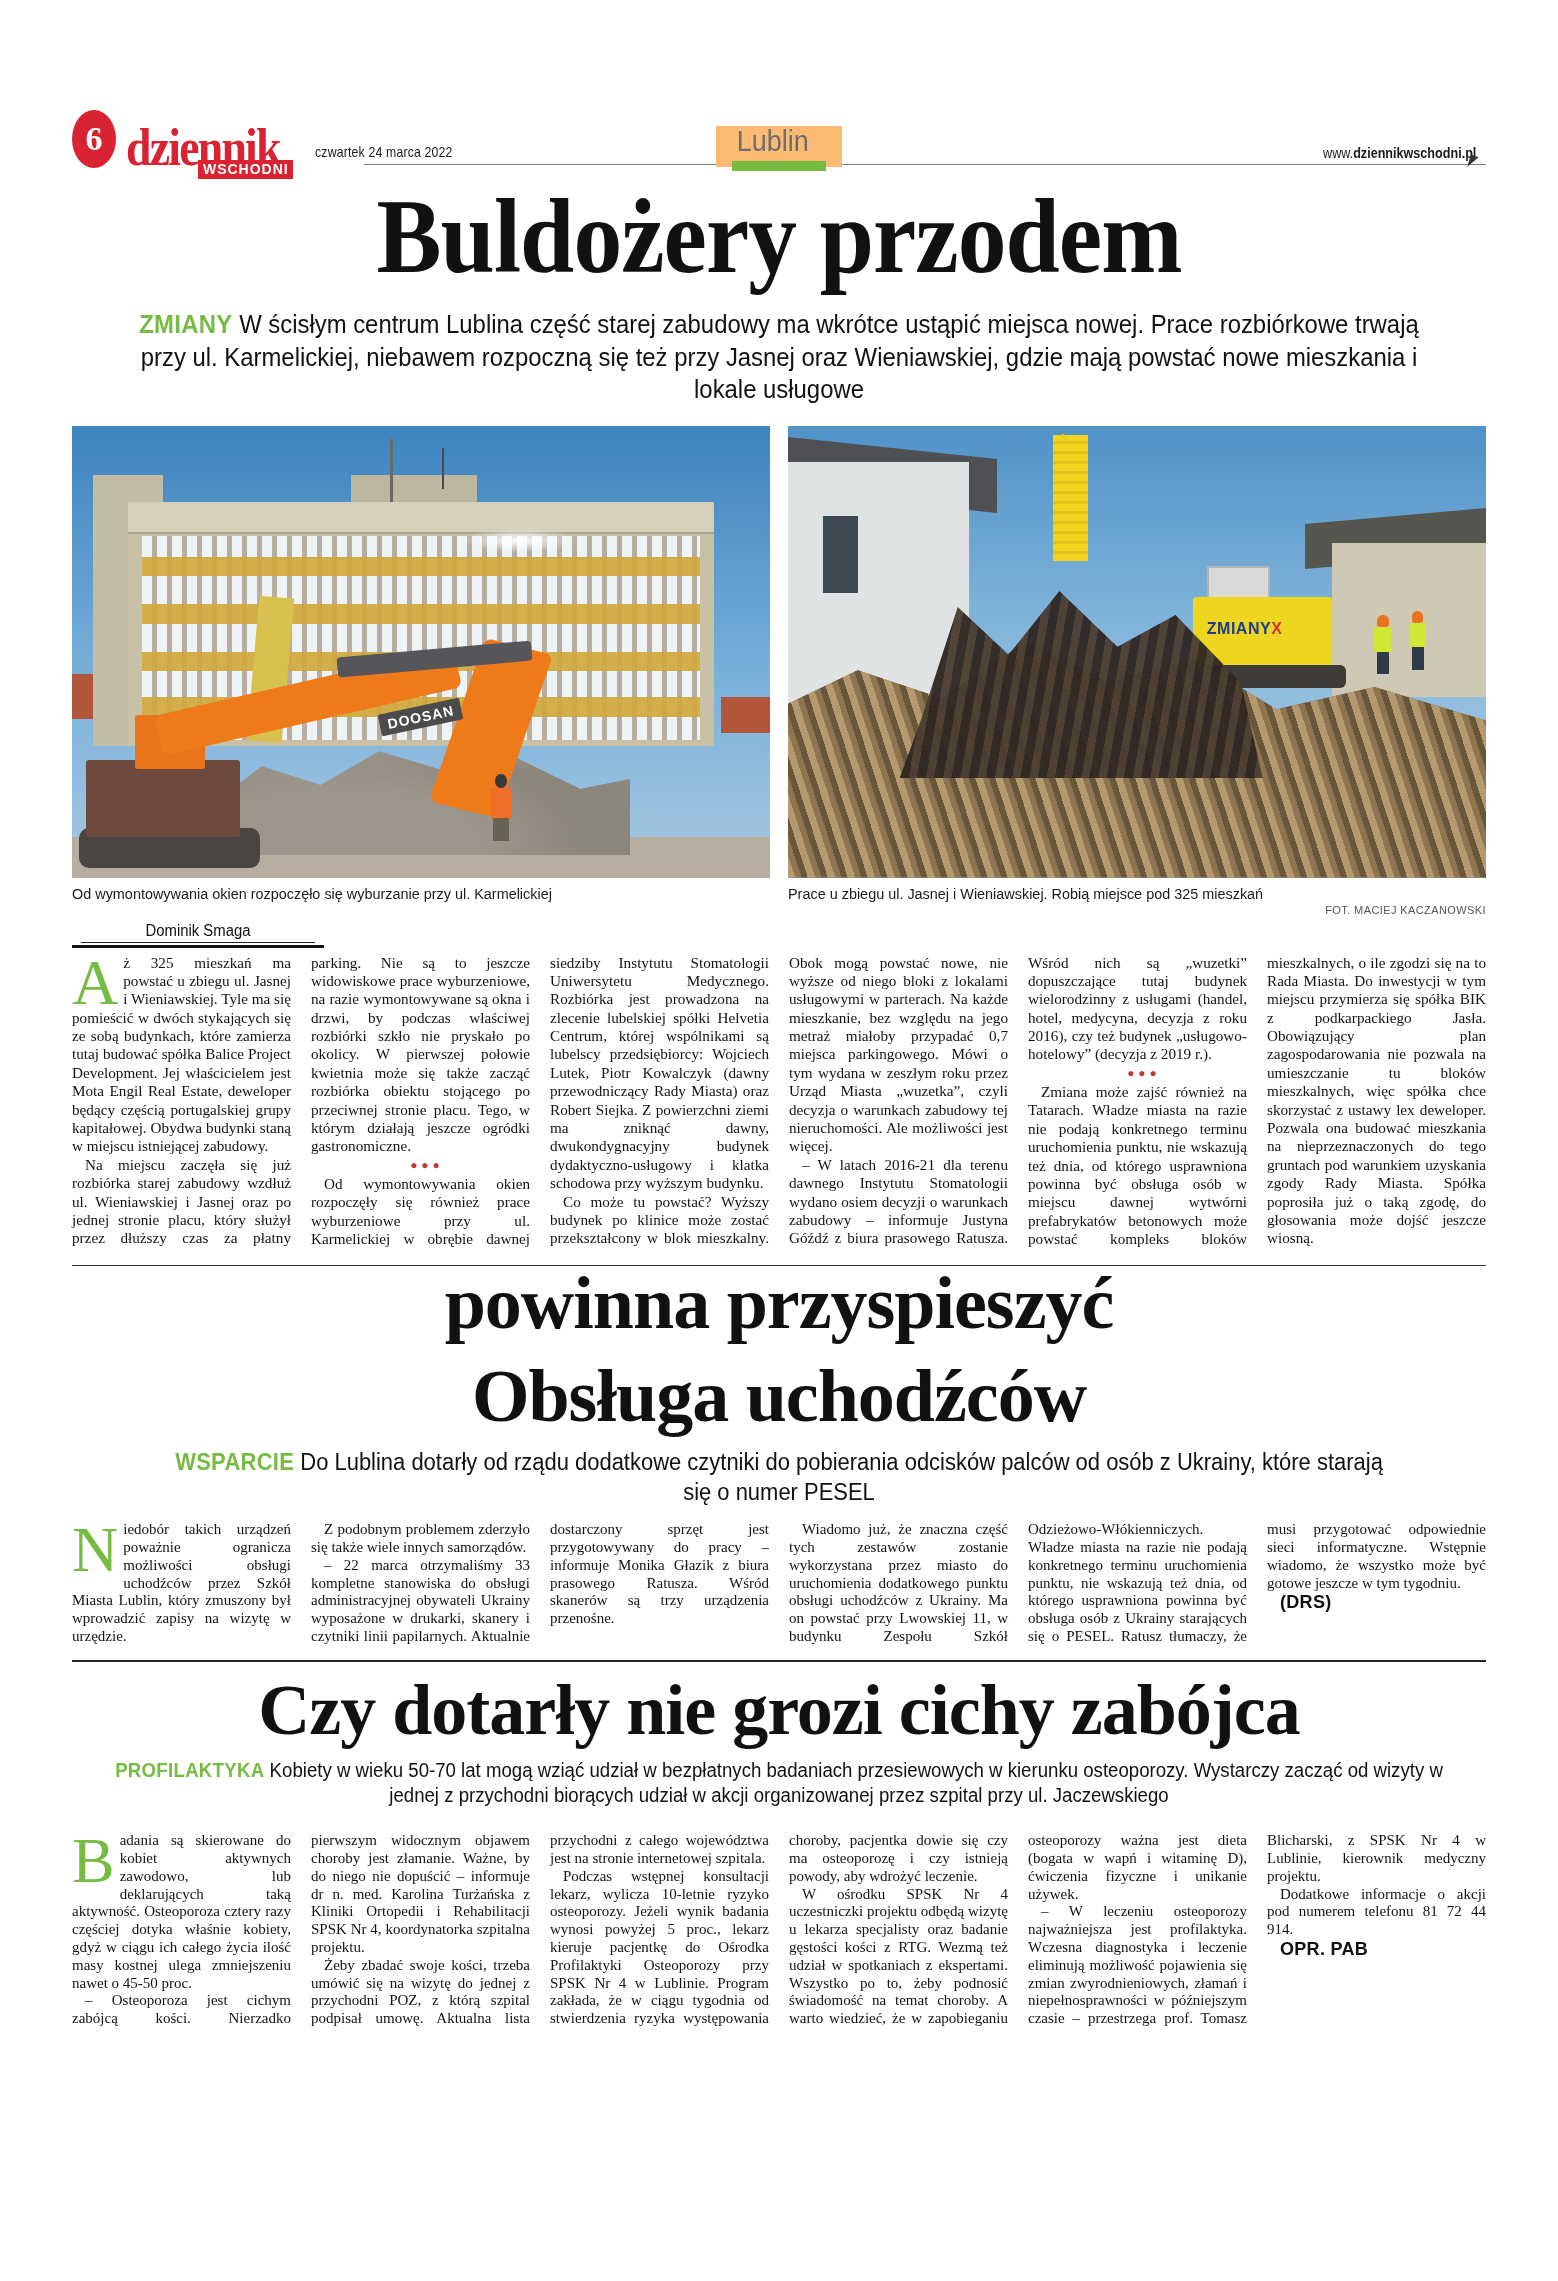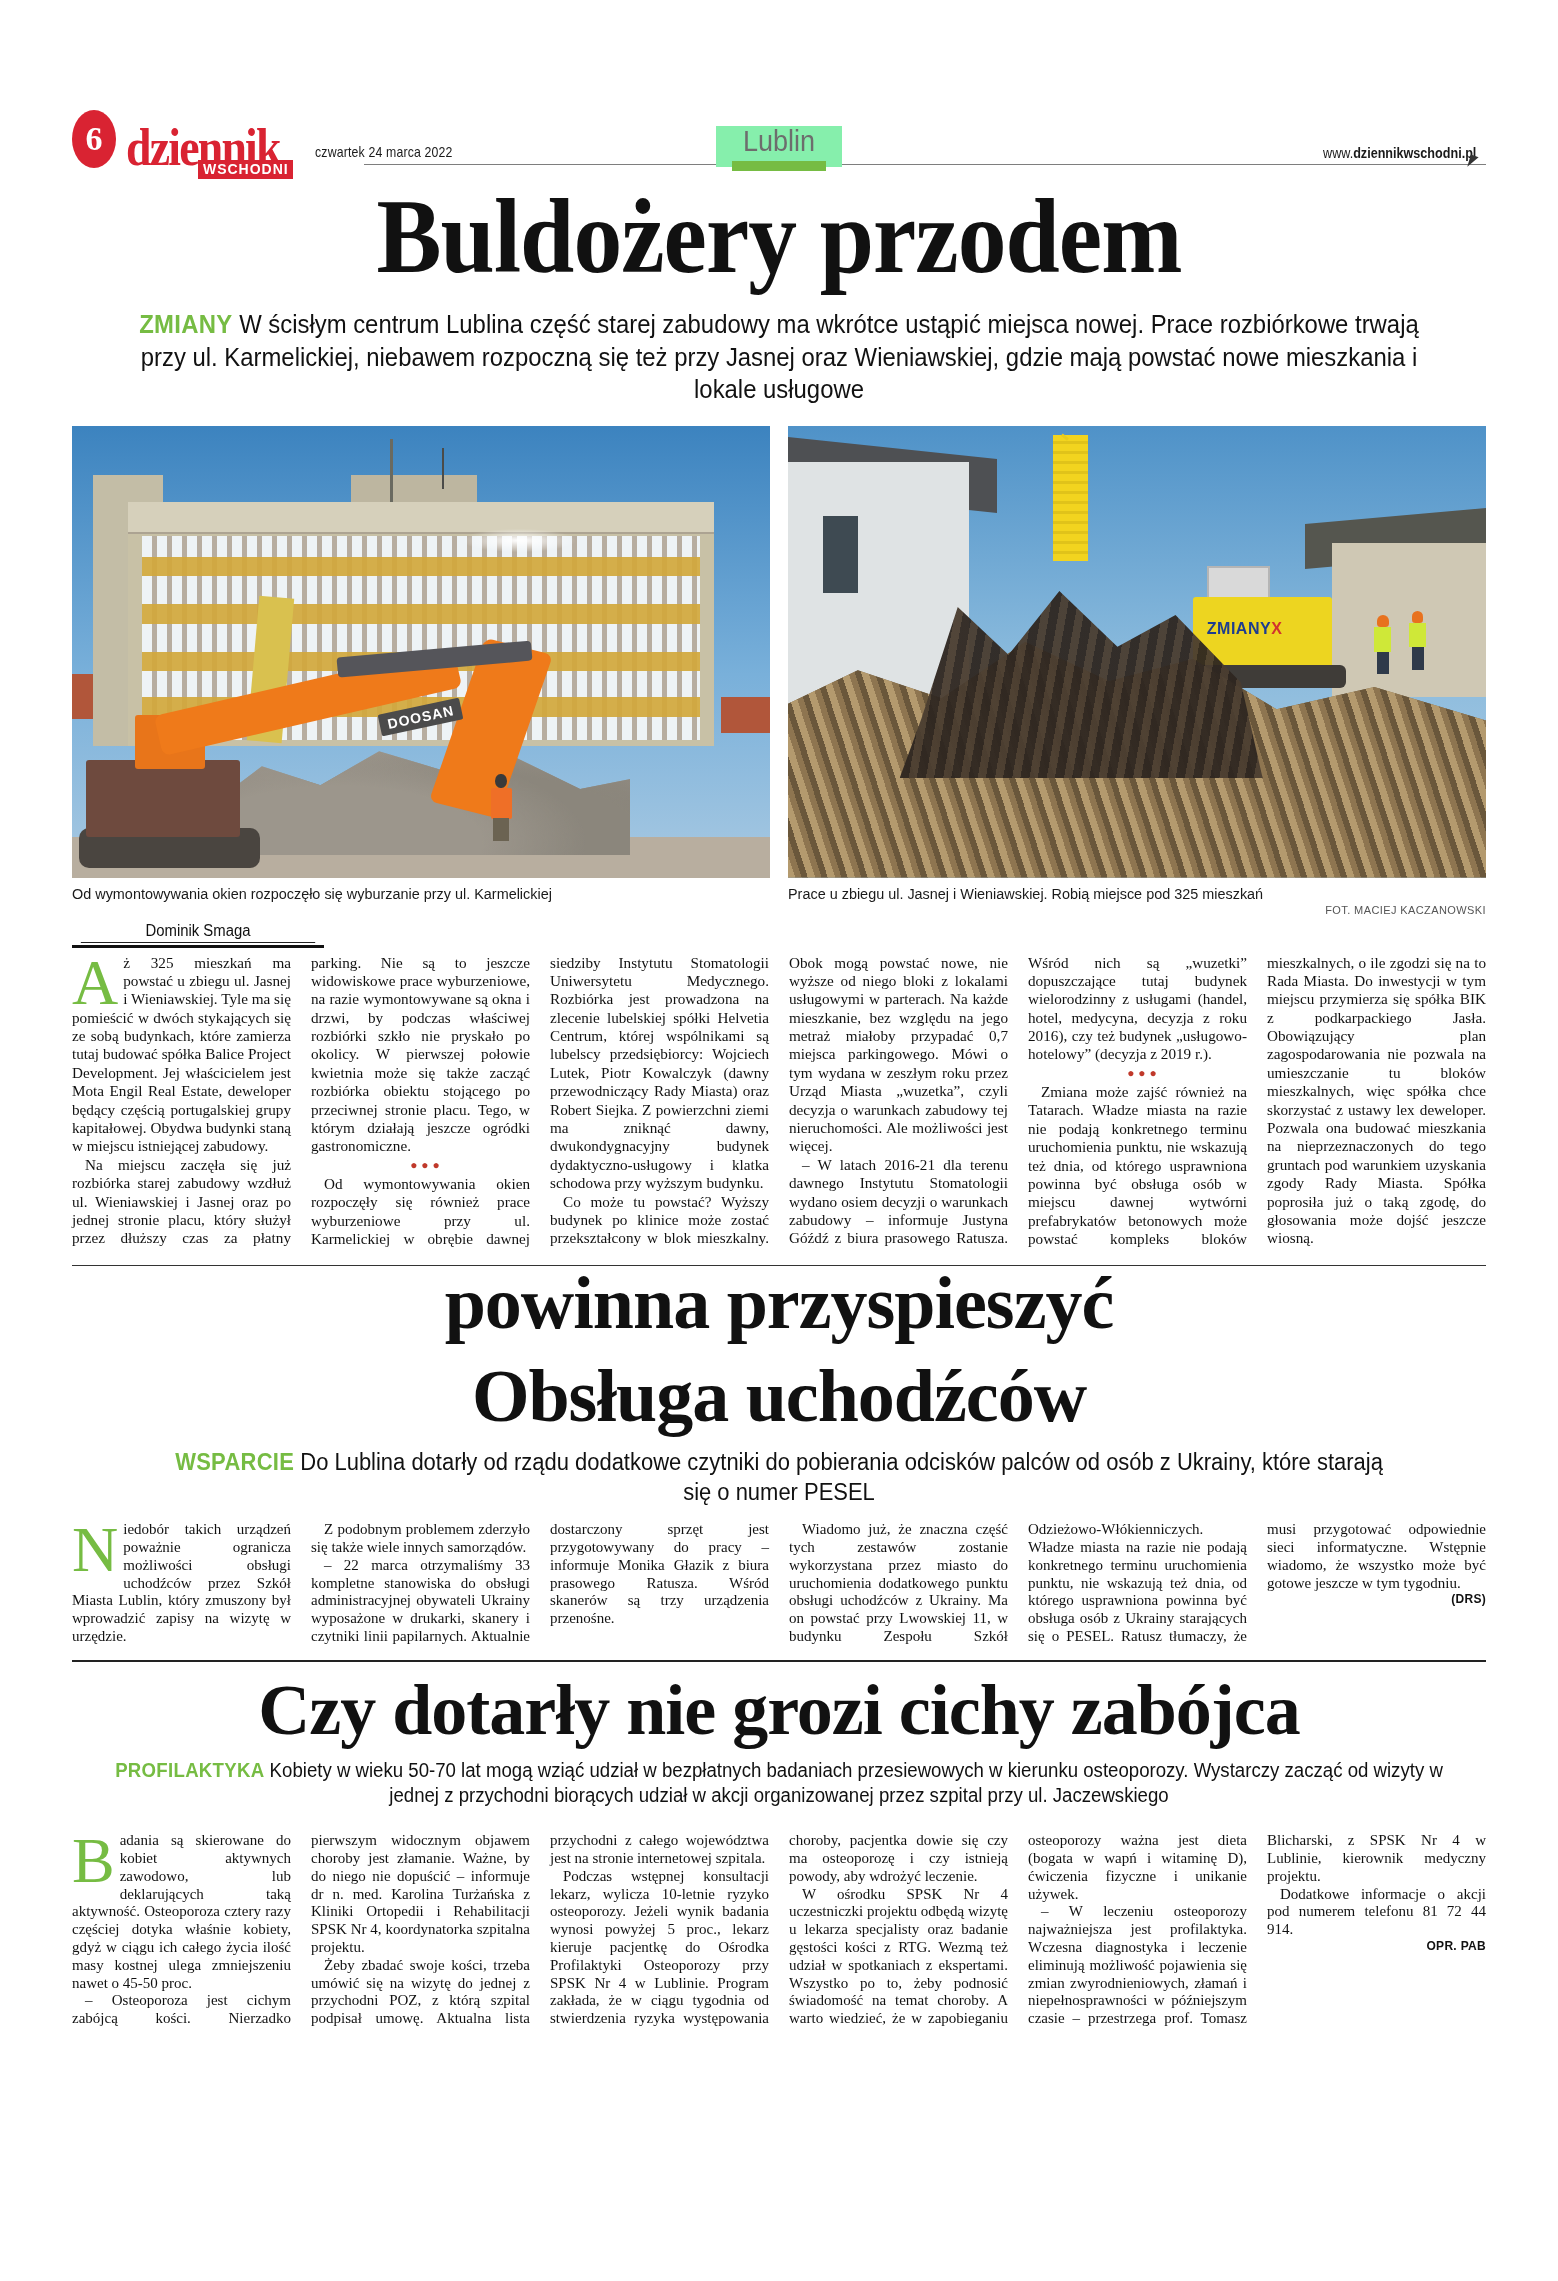--- a/index.html
+++ b/index.html
@@ -85,22 +85,22 @@
   .masthead-rule {
     position: absolute;
     left: 292px; right: 0; bottom: 5px;
     height: 1px;
     background: #7e7e7e;
   }
   .section-label {
     position: absolute;
     left: 50%; transform: translateX(-50%);
     bottom: 3px;
-    text-align: center;
-    background: #86efac;
+    text-align: left;
+    background: #fdba74;
     padding: 0 16px;
   }
   .section-label .txt {
     font-family: "Liberation Sans", sans-serif;
     font-size: 30px;
     color: #6d6d6d;
     font-weight: 300;
     line-height: 1;
     display: block;
     transform: scaleX(.9);
@@ -354,24 +354,24 @@
   .bullets {
     text-align:center;
     color:#c0392b;
     letter-spacing:4px;
     font-size:12px;
     line-height:1.6;
     margin:3px 0;
     text-indent:0;
   }
   .sig {
-    text-align: right;
+    text-align: left;
     font-family: "Liberation Sans", sans-serif;
     font-weight: 700;
-    font-size: 12px;
+    font-size: 18px;
     text-indent: 0;
     letter-spacing: .3px;
   }
 
   hr.sep { border:0; border-top:1px solid #333; margin: 16px 0 0 0; }
   hr.sep-thick { border:0; border-top:2px solid #222; margin: 14px 0 0 0; }
 
   .headline-2 {
     font-size: 74px;
     line-height: 1.02;

